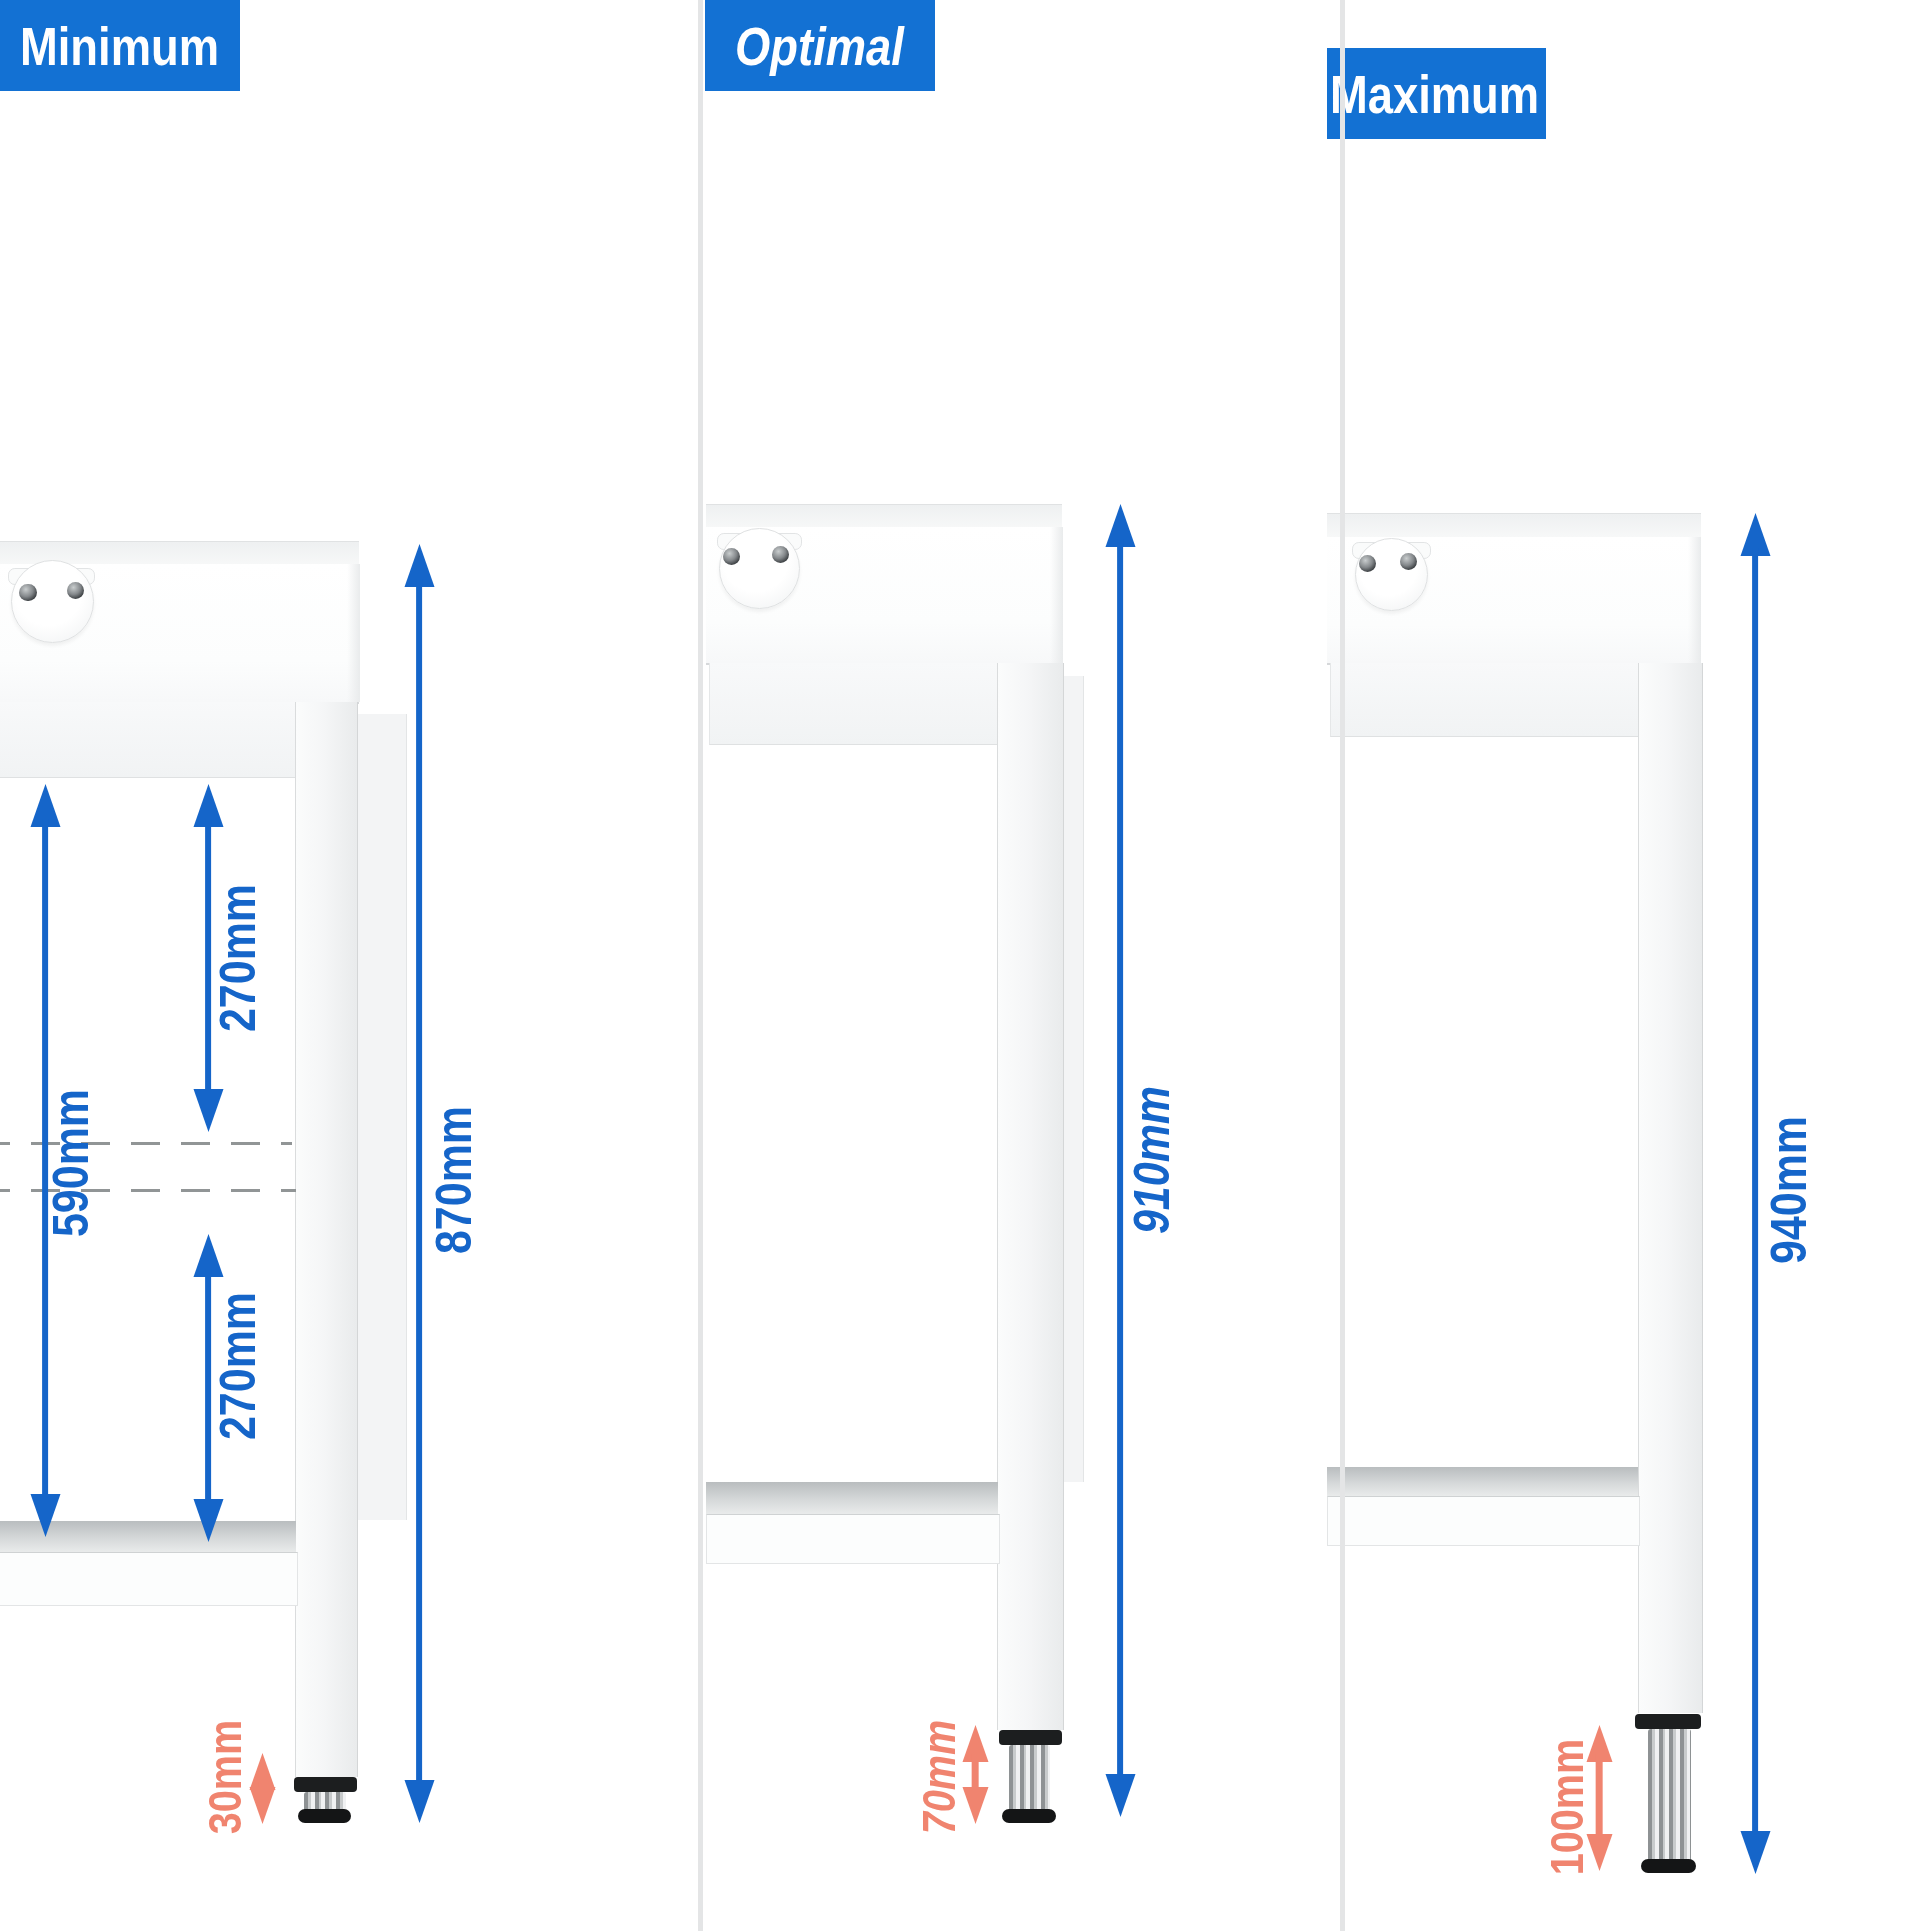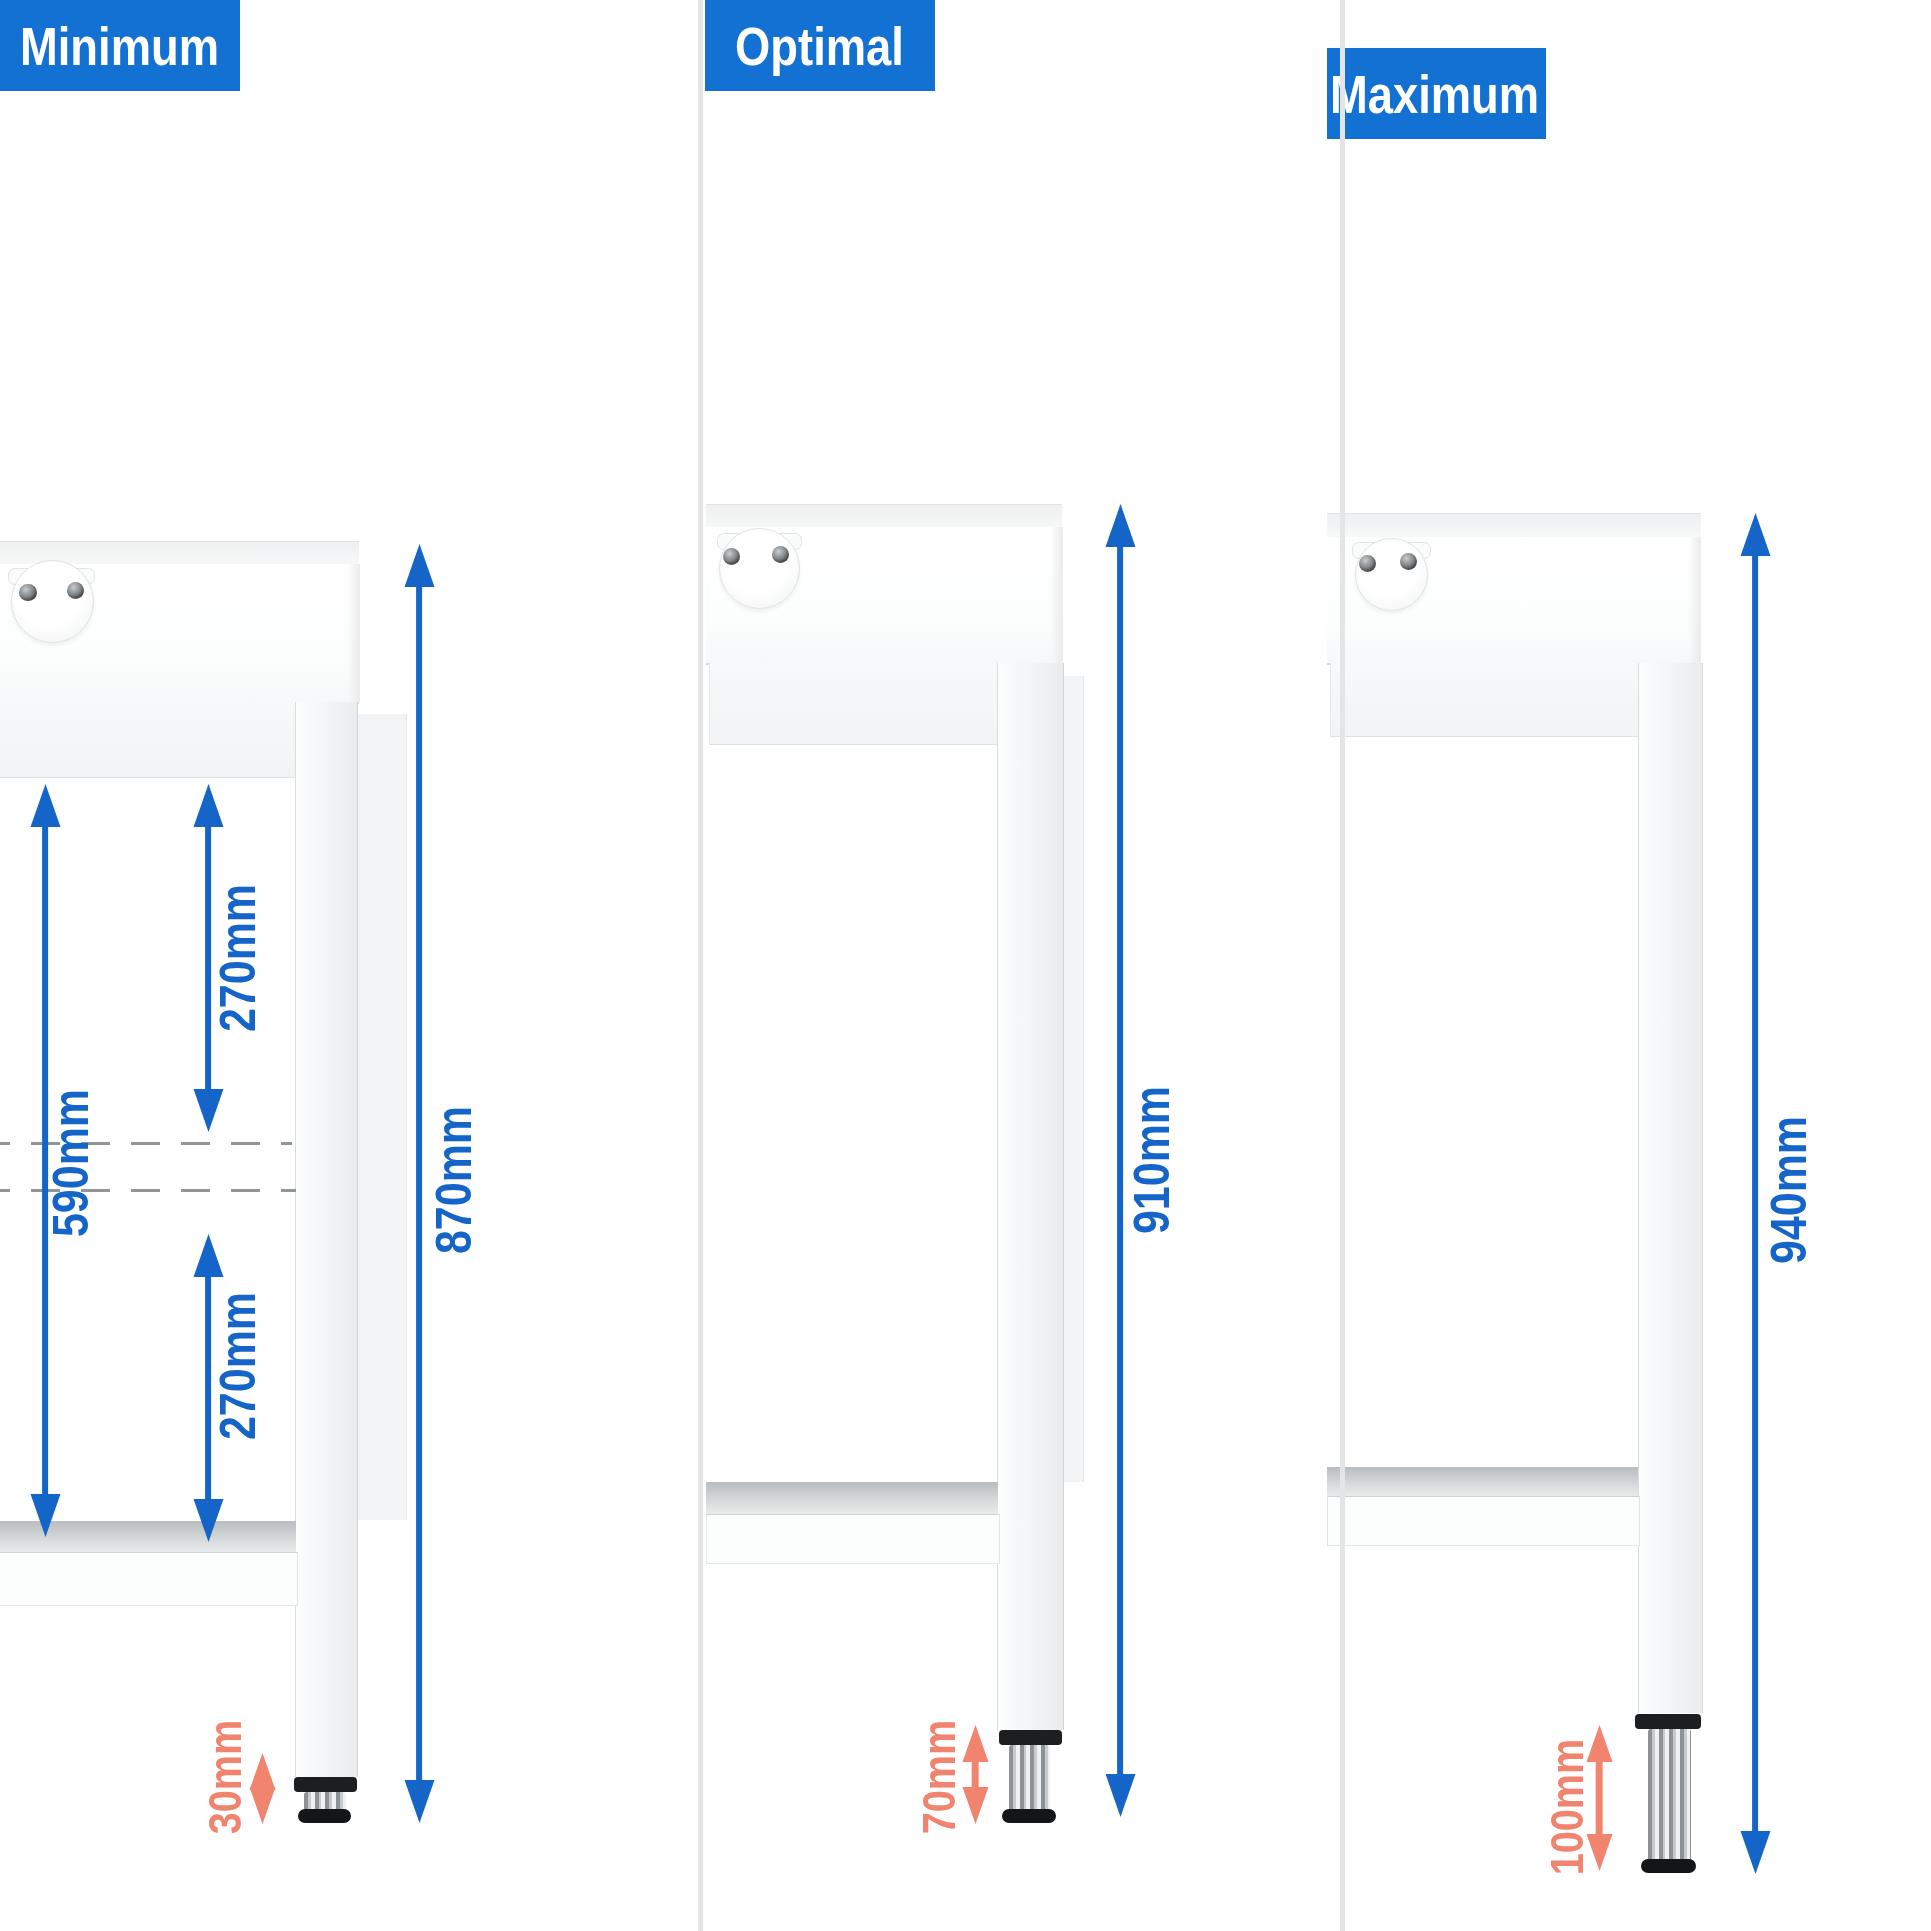--- a/index.html
+++ b/index.html
@@ -1,20 +1,20 @@
 <!DOCTYPE html>
 <html><head>
 <meta charset="utf-8">
 <style>
   html,body{margin:0;padding:0;background:#fff;}
   #stage{position:relative;width:1931px;height:1931px;background:#fff;overflow:hidden;
          font-family:"Liberation Sans",sans-serif;}
   .panel{position:absolute;top:0;height:1931px;overflow:hidden;}
   #panel-min{left:0;width:698px;}
-  #panel-opt{left:703px;width:637px;}
+  #panel-opt{left:703px;width:637px;font-style:italic;}
   #panel-max{left:1327px;width:675px;margin-top:48px;}
   .divider{position:absolute;top:0;width:4.8px;height:1931px;background:#e4e5e6;}
 
   
   .badge{position:absolute;height:91px;background:#1371d3;display:flex;align-items:center;justify-content:center;}
   .badge span{color:#fff;font-weight:bold;font-size:54px;transform:scaleX(0.84);white-space:nowrap;}
 
   
   .tt-strip{position:absolute;background:linear-gradient(180deg,#eef0f1,#f7f8f8);
             border-top:1.9px solid #e0e2e3;border-bottom:1px solid #e6e8e9;}

